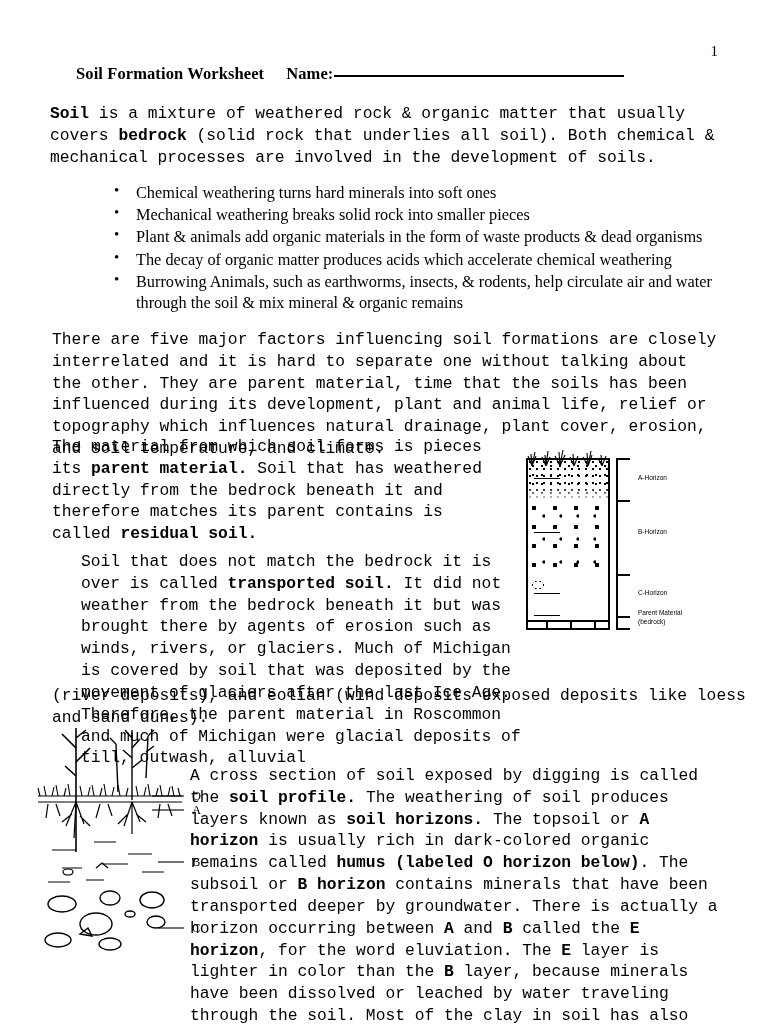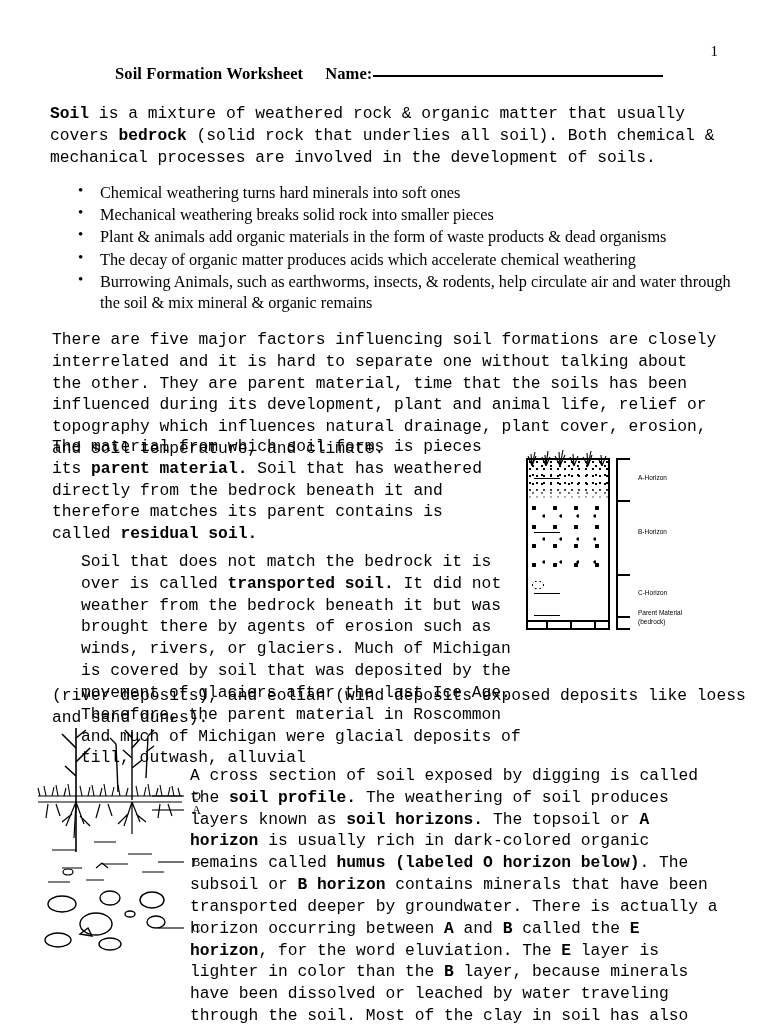--- a/index.html
+++ b/index.html
@@ -29,21 +29,20 @@
     line-height: 1;
   }
   .doc-header {
     position: absolute;
     top: 64px;
     left: 76px;
     font-size: 16.5px;
     font-weight: bold;
     letter-spacing: 0.1px;
     white-space: nowrap;
-    margin-left: 39px;
   }
   .doc-header .gap { display: inline-block; width: 22px; }
   .name-rule {
     display: inline-block;
     width: 290px;
     border-bottom: 2px solid #000;
     vertical-align: 2px;
     margin-left: 1px;
   }
 
@@ -68,20 +67,21 @@
     width: 650px;
     margin: 0;
     padding: 0 0 0 26px;
     list-style: none;
     font-size: 16.3px;
     line-height: 1.33;
   }
   ul.bullets li {
     position: relative;
     margin-bottom: 0.5px;
+    margin-left: 36px;
   }
   ul.bullets li::before {
     content: "\2022";
     position: absolute;
     left: -22px;
     top: -1px;
     font-size: 15px;
   }
 
   b, .b { font-weight: bold; }

